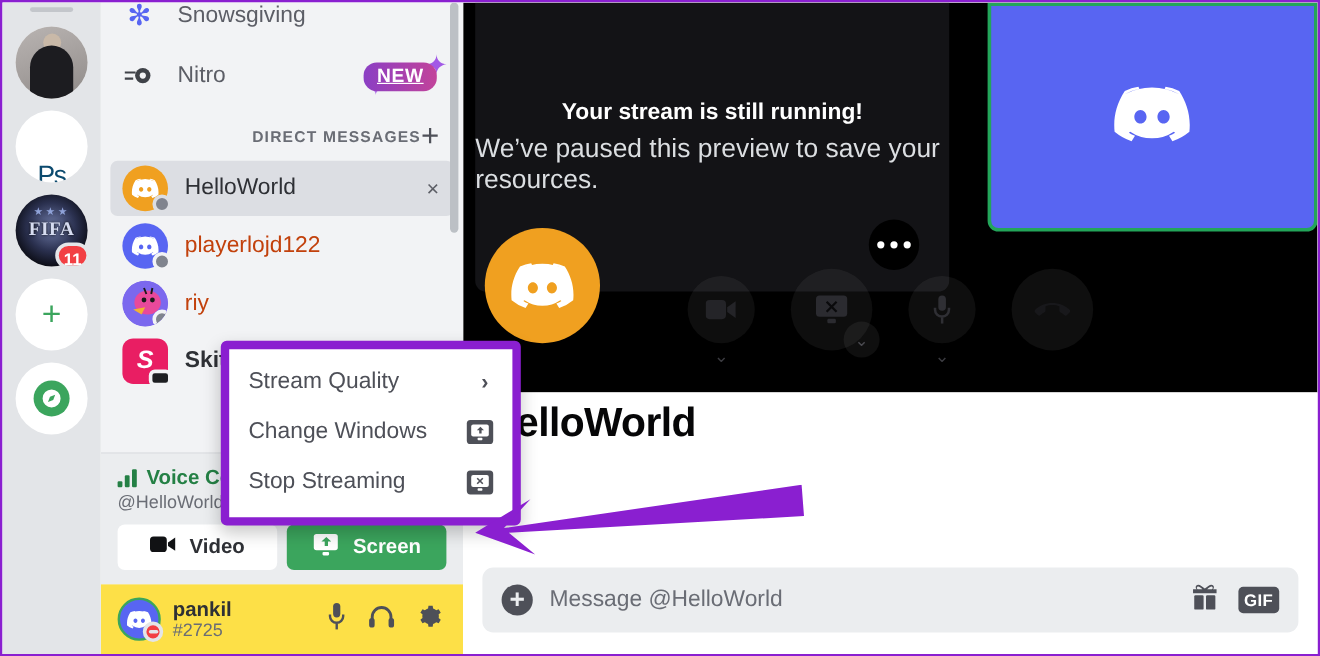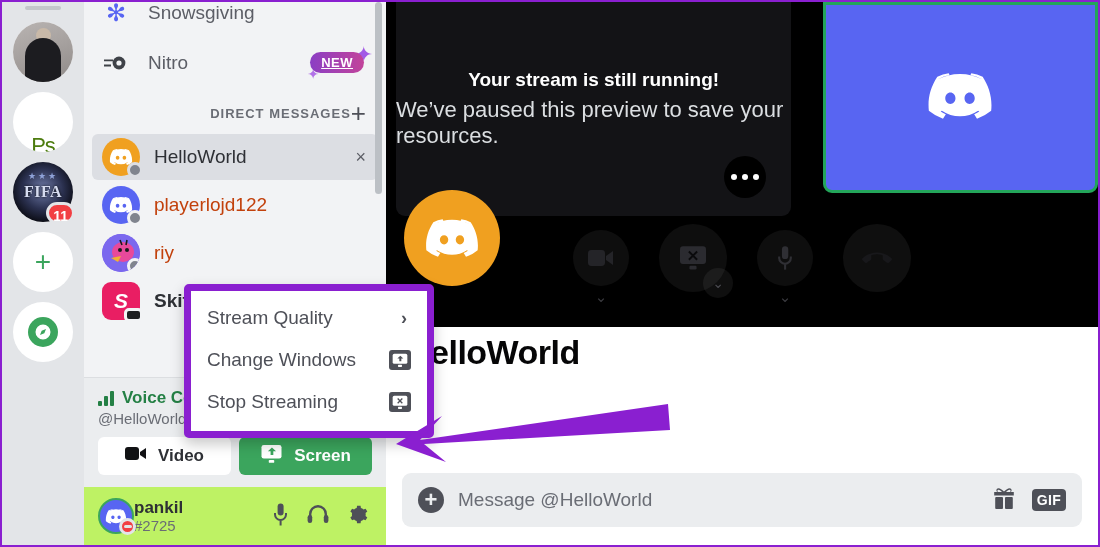--- a/index.html
+++ b/index.html
@@ -38,21 +38,21 @@
     position: relative;
   }
   .avatar-photo::after {
     content:""; position:absolute; left:12px; top:16px; width:36px; height:46px;
     border-radius: 18px 18px 4px 4px; background:#1c1c20;
   }
   .avatar-photo::before {
     content:""; position:absolute; left:23px; top:6px; width:15px; height:15px;
     border-radius:50%; background:#c9b9a8;
   }
-  .ps-label { font-size: 22px; color: #4d7c0f; letter-spacing: -1px; margin-top: 47px; }
+  .ps-label { font-size: 22px; color: #0c4a6e; letter-spacing: -1px; margin-top: 47px; }
   .fifa {
     background: radial-gradient(circle at 50% 45%, #6f7ba8 0%, #2b3150 45%, #0b0c14 75%);
   }
   .fifa .crest {
     color: #d6dcf0; font-size: 16px; font-weight: bold; letter-spacing: 0.5px;
     font-family: "Liberation Serif", serif; text-shadow: 0 0 3px #000;
   }
   .fifa .stars { position:absolute; top:9px; left:0; right:0; text-align:center; color:#8fa2d8; font-size:9px; letter-spacing:2px; }
   .badge-count {
     position: absolute; right: -2px; bottom: -2px;
@@ -80,21 +80,21 @@
     display: flex; align-items: center; gap: 18px;
     height: 50px; margin: 0 8px; padding: 0 10px;
     border-radius: 6px; cursor: pointer; position: relative;
   }
   .nav-row .label { font-size: 19px; color: #5c5e66; }
   .snow-icon { color: #5865f2; font-size: 24px; width: 28px; text-align: center; }
   .nitro-icon { width: 28px; display:flex; align-items:center; justify-content:center; }
   .new-badge {
     position: absolute; right: 14px; top: 14px;
     background: linear-gradient(90deg,#8b3fc4,#c2439a);
-    color: #fff; font-size: 13px; font-weight: bold;
+    color: #fff; font-size: 16px; font-weight: bold;
     padding: 3px 11px; border-radius: 11px; letter-spacing: .5px; text-decoration: underline;
   }
   .spark { position: absolute; color: #b272e8; font-size: 17px; }
   .spark.s1 { right: 5px; top: 4px; font-size: 22px; color:#a259e6; }
   .spark.s2 { right: 59px; top: 28px; font-size: 14px; }
 
   .dm-header {
     display: flex; align-items: center; justify-content: flex-end;
     padding: 12px 20px 6px 20px;
   }
@@ -141,22 +141,22 @@
   .vbtn {
     flex: 1; height: 38px; border-radius: 6px;
     display:flex; align-items:center; justify-content:center; gap:11px;
     font-size: 17px; font-weight: bold; cursor: pointer;
   }
   .vbtn.video { background:#fff; color:#2e3035; }
   .vbtn.screen { background:#3ba55d; color:#fff; }
 
   
   .user-panel {
-    height: 58px; background: #bef264;
-    display: flex; align-items: center; padding: 0 14px; 
+    height: 58px; background: #fde047;
+    display: flex; align-items: center; padding: 0 14px; gap: 10px;
   }
   .user-avatar {
     width: 36px; height: 36px; border-radius: 50%; background:#5865f2;
     position: relative; display:flex; align-items:center; justify-content:center;
     border: 2px solid #3ba55d;
   }
   .user-dnd {
     position:absolute; right:-4px; bottom:-3px; width:17px; height:17px;
     border-radius:50%; background:#f23f43; border:3px solid #e3e5e8;
     display:flex; align-items:center; justify-content:center;
@@ -167,21 +167,21 @@
   .user-names .t { font-size:15px; color:#6a6d75; }
   .user-icons { display:flex; gap:18px; align-items:center; padding-right:4px; }
   .user-icons svg { cursor:pointer; }
 
   
   .main { flex: 1; height: 100%; display:flex; flex-direction: column; background:#fff; overflow:hidden; position:relative; }
   .call-area { height: 325px; background: #000; position: relative; overflow: hidden; }
   .tiles { display:flex; gap: 12px; padding: 0; height: 196px; }
   .tile { position: relative; border-radius: 9px; overflow: hidden; }
   .tile.stream {
-    width: 420px; height: 214px; background: #131316; margin-left: 10px; margin-top: 0;
+    width: 420px; height: 241px; background: #131316; margin-left: 10px; margin-top: 0;
     border-radius: 0 0 9px 9px;
     display:flex; flex-direction: column; align-items:center; justify-content:center;
   }
   .tile.stream .t1 { color:#fff; font-size:19px; font-weight:bold; margin-bottom:6px; }
   .tile.stream .t2 { color:#dbdee1; font-size:22px; }
   .dots-btn {
     position:absolute; right:25px; bottom:18px; width:42px; height:42px;
     border-radius:50%; background:#000; display:flex; align-items:center; justify-content:center;
     gap:5px; cursor:pointer;
   }

